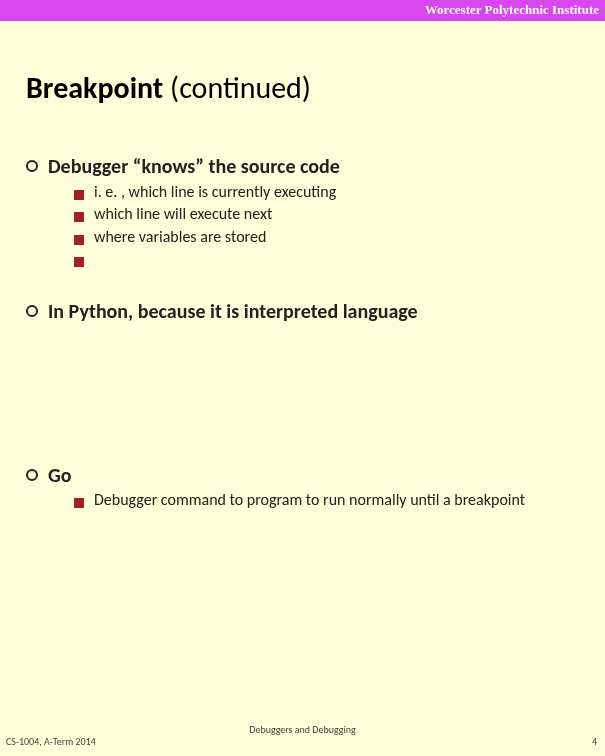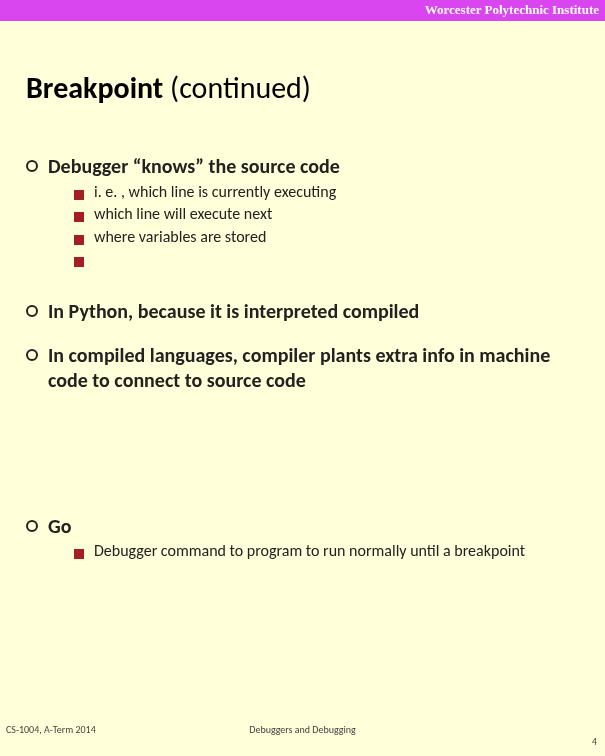--- a/index.html
+++ b/index.html
@@ -93,21 +93,21 @@
     position: absolute;
     bottom: 8px;
     left: 0;
     width: 100%;
     font-size: 10px;
     color: #444;
   }
   .footer .left {
     position: absolute;
     left: 6px;
-    bottom: 12px;
+    bottom: 0;
   }
   .footer .center {
     position: absolute;
     left: 50%;
     transform: translateX(-50%);
     bottom: 12px;
   }
   .footer .right {
     position: absolute;
     right: 8px;
@@ -147,29 +147,25 @@
     </li>
     <li>
       <div class="sq"></div>
     </li>
   </ul>
 
   <div class="gap-sm"></div>
 
   <div class="item">
     <div class="circle"></div>
-    <div class="item-text bold">In Python, because it is interpreted compiled</div>
+    <div class="item-text bold">In Python, because it is interpreted language</div>
   </div>
 
   <div class="gap-md"></div>
 
-  <div class="item">
-    <div class="circle"></div>
-    <div class="item-text bold">In compiled languages, compiler plants extra info in machine code to connect to source code</div>
-  </div>
 
   <div class="gap-lg"></div>
 
   <div class="item">
     <div class="circle"></div>
     <div class="item-text bold">Go</div>
   </div>
   <ul class="sub">
     <li>
       <div class="sq"></div>

